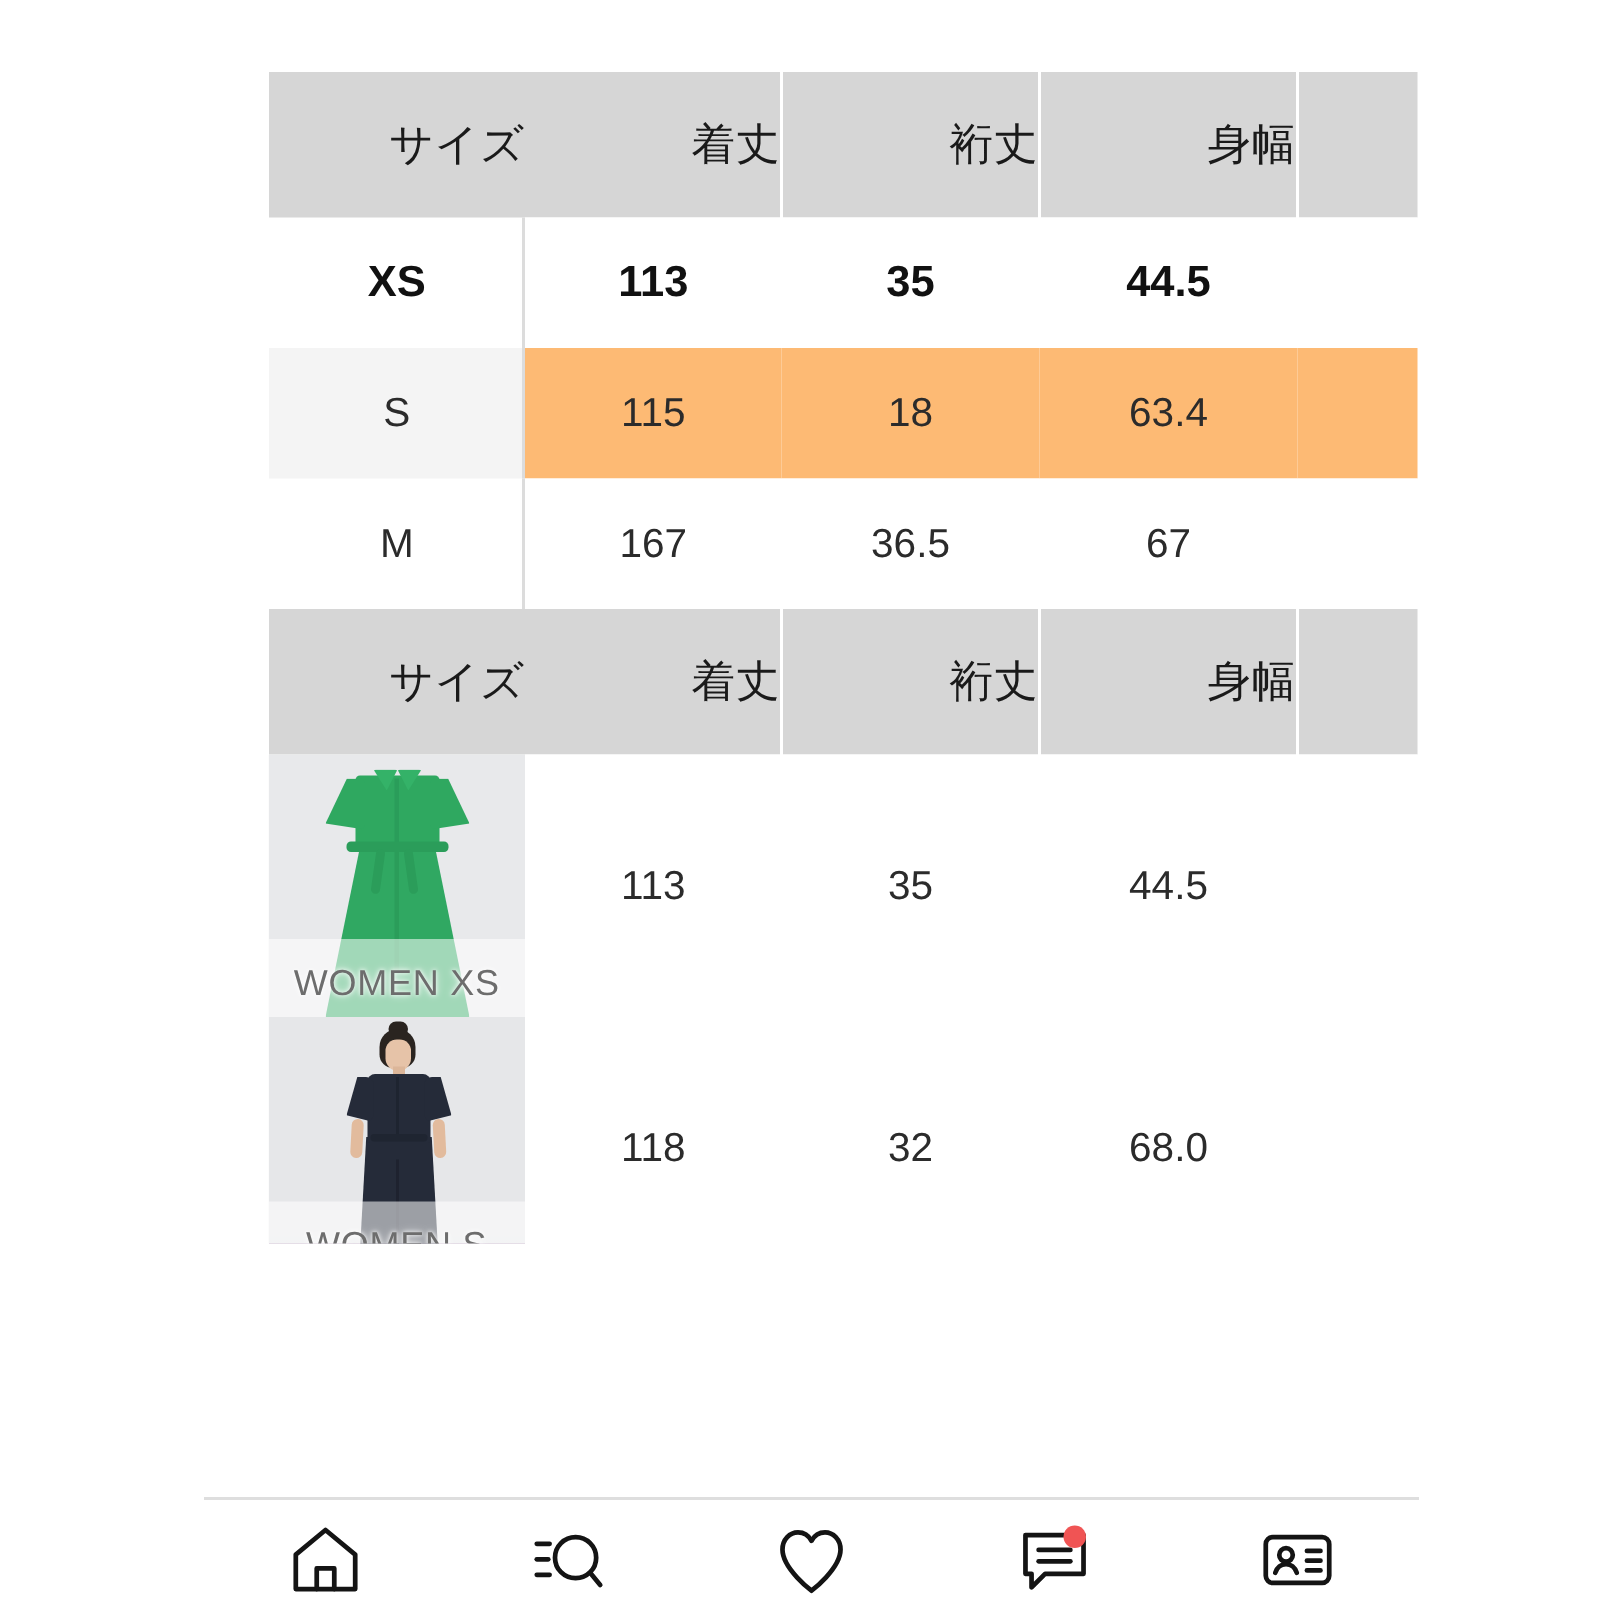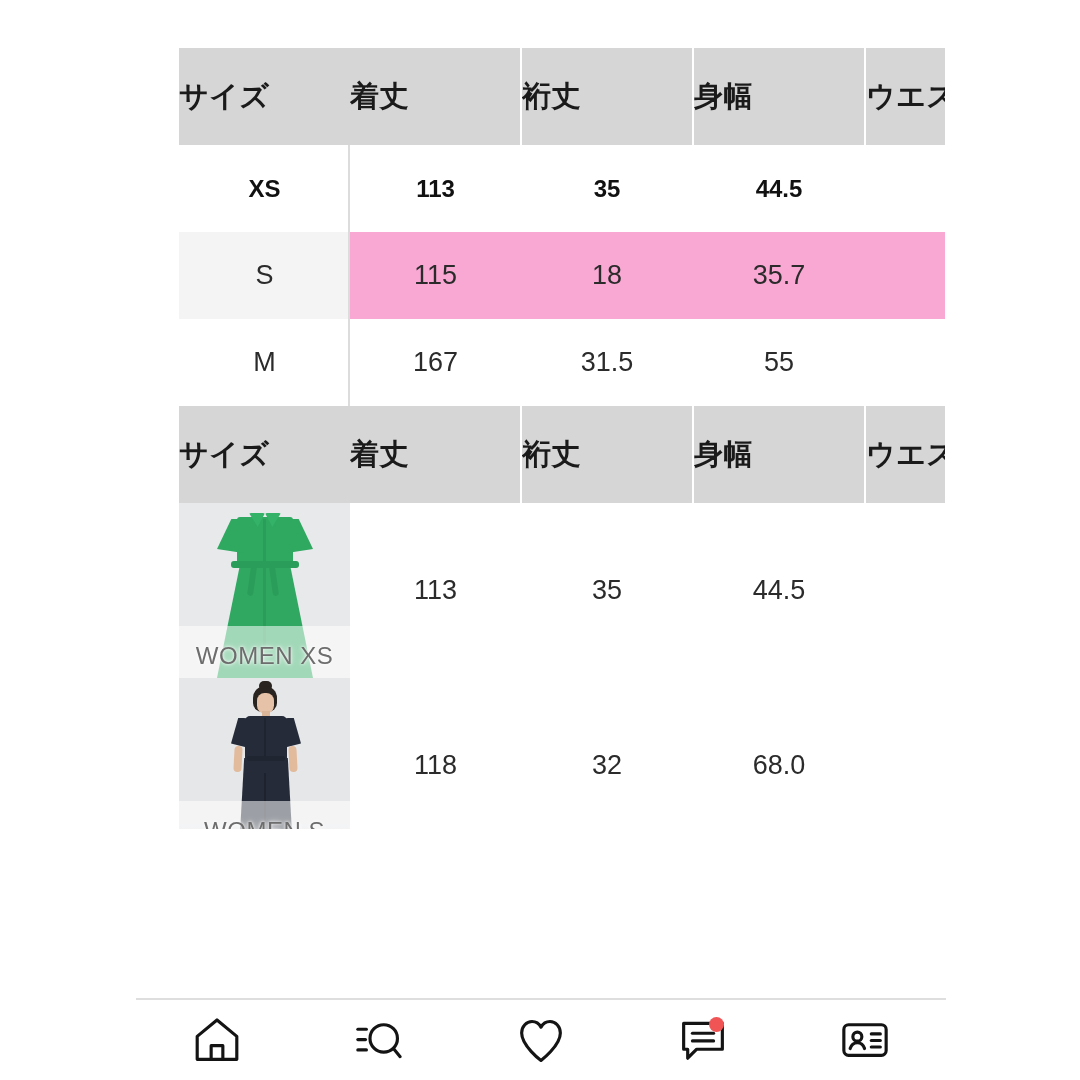--- a/index.html
+++ b/index.html
@@ -49,24 +49,24 @@
   table.size-table col.c-data  { width: 171px; }
   table.size-table col.c-data2 { width: 172px; }
   table.size-table col.c-data3 { width: 172px; }
   table.size-table col.c-data4 { width: 219px; }
 
   
   .size-table thead th {
     background: #d6d6d6;
     color: #1a1a1a;
     font-size: 29px;
-    font-weight: 700;
+    font-weight: 400;
     height: 97px;
     padding: 0;
-    text-align: left;
+    text-align: right;
     vertical-align: middle;
     border: none;
     border-right: 2px solid #ffffff;
     letter-spacing: 0.5px;
     white-space: nowrap;
     overflow: hidden;
   }
   .size-table thead th.th-size {
     border-right: none;
   }
@@ -81,21 +81,21 @@
     text-align: center;
     vertical-align: middle;
     font-size: 27px;
     color: #2b2b2b;
     font-weight: 400;
     border: none;
     background: #ffffff;
     white-space: nowrap;
   }
   .size-table tbody tr.zebra td {
-    background: #f9a8d4;
+    background: #fdba74;
   }
   .size-table tbody tr.zebra td.col-size {
     background: #f4f4f4;
   }
   .size-table tbody td.col-size {
     color: #2b2b2b;
     position: relative;
   }
   
   .size-table tbody td.col-size::after {
@@ -103,21 +103,21 @@
     position: absolute;
     right: 0;
     top: 0;
     bottom: 0;
     width: 2px;
     background: #dcdcdc;
   }
   .size-table tbody tr.highlight td {
     font-weight: bold;
     color: #111111;
-    font-size: 24px;
+    font-size: 29px;
     background: #ffffff;
   }
   .size-table tbody tr.highlight td.col-size {
     background: #ffffff;
   }
 
   
   .table2-wrap { margin-top: 0; }
   .size-table.t2 tbody td { height: 175px; }
   .size-table.t2 tbody td.col-thumb {
@@ -353,28 +353,28 @@
             <td class="col-size">XS</td>
             <td>113</td>
             <td>35</td>
             <td>44.5</td>
             <td>75</td>
           </tr>
           <tr class="zebra">
             <td class="col-size">S</td>
             <td>115</td>
             <td>18</td>
-            <td>35.7</td>
+            <td>63.4</td>
             <td>79</td>
           </tr>
           <tr>
             <td class="col-size">M</td>
             <td>167</td>
-            <td>31.5</td>
-            <td>55</td>
+            <td>36.5</td>
+            <td>67</td>
             <td>84</td>
           </tr>
         </tbody>
       </table>
 
       <table class="size-table t2 table2-wrap">
         <colgroup>
           <col class="c-size">
             <col class="c-data">
             <col class="c-data2">

